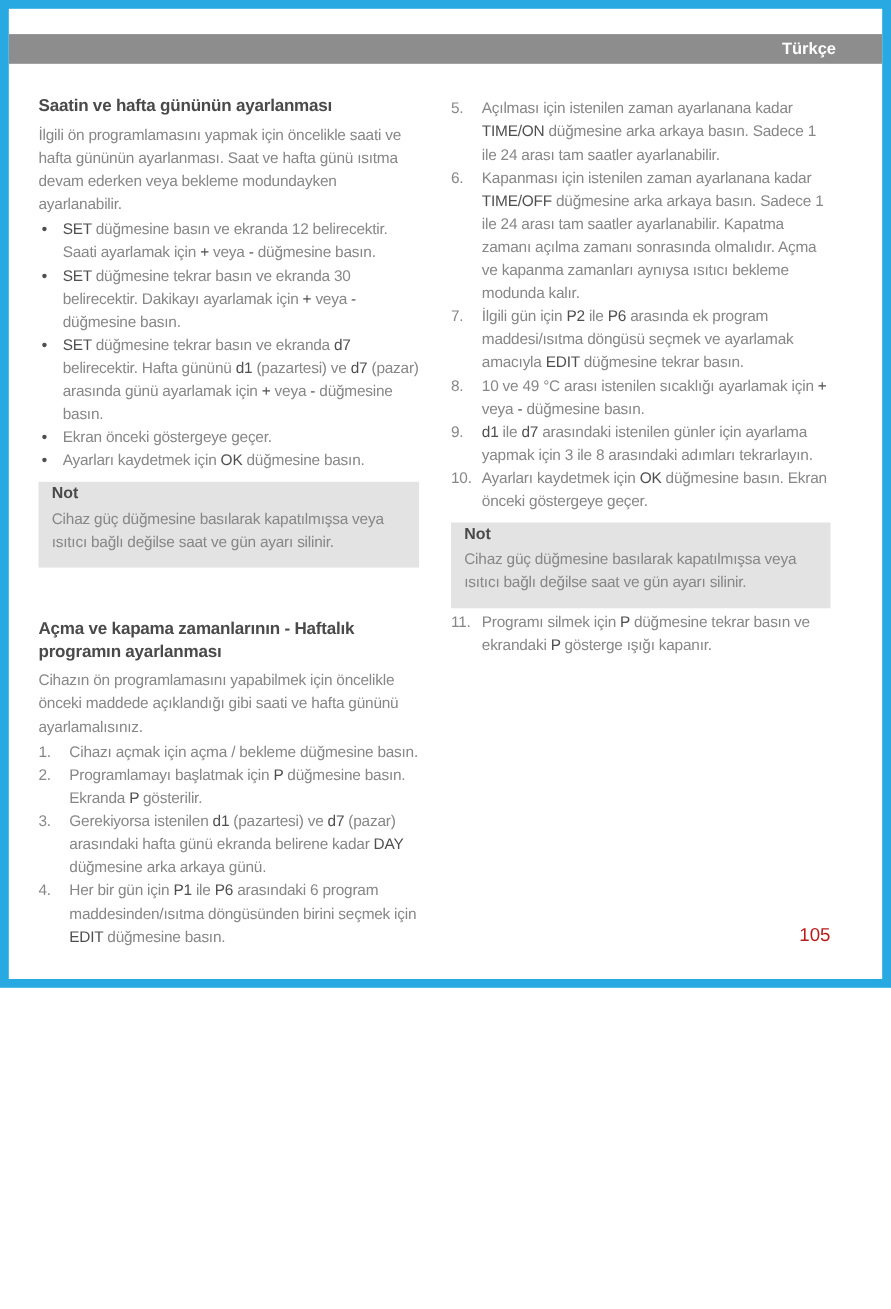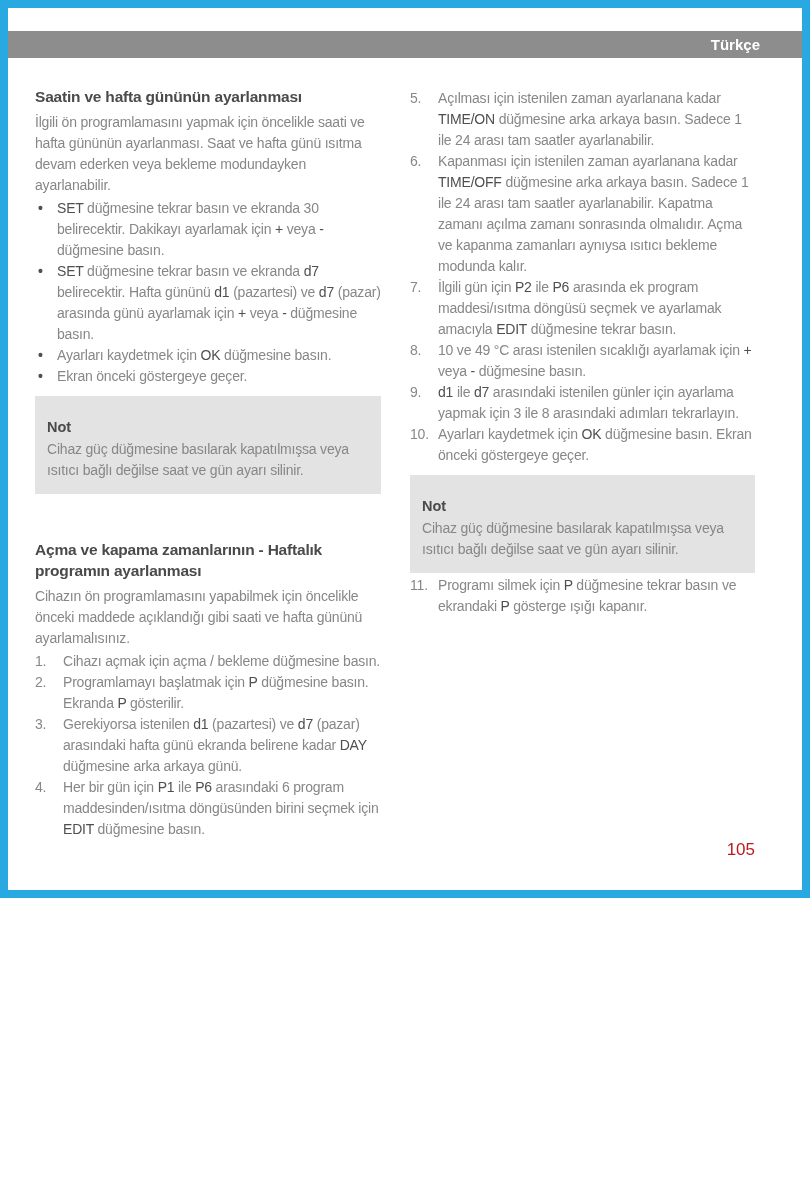--- a/index.html
+++ b/index.html
@@ -46,21 +46,21 @@
     content:"\2022";
     position:absolute; left:3px; top:0;
     color:#4f4f4f; font-weight:bold;
   }
   ol.numlist { list-style:none; margin-top:2px; }
   ol.numlist > li { display:flex; }
   .num { flex:none; width:28px; }
   .li-body { flex:1; }
   .note {
     background:#e3e3e3;
-    padding:20px 12px 13px 12px;
+    padding:0 12px 13px 12px;
     margin-top:9px;
   }
   .note-title {
     font-size:14.5px; font-weight:bold; color:#4a4a4a;
     line-height:22px; margin-bottom:1px;
   }
   .section2 { margin-top:45px; }
   .after-note { margin-top:15px; }
   .page-num {
     position:absolute; right:47px; bottom:30px;
@@ -79,30 +79,33 @@
   <div class="content">
 
     <div class="col left">
 
       <h2>Saatin ve hafta gününün ayarlanması</h2>
 
       <p><span>İlgili ön programlamasını yapmak için öncelikle saati ve hafta gününün ayarlanması. Saat ve hafta günü ısıtma devam ederken veya bekleme modundayken ayarlanabilir.</span></p>
 
       <ul class="bullets">
         <li>
+          <span class="li-text"><span class="b">SET</span><span> düğmesine basın ve ekranda 12 belirecektir. Saati ayarlamak için </span><span class="b">+</span><span> veya </span><span class="b">-</span><span> düğmesine basın.</span></span>
+        </li>
+        <li>
           <span class="li-text"><span class="b">SET</span><span> düğmesine tekrar basın ve ekranda 30 belirecektir. Dakikayı ayarlamak için </span><span class="b">+</span><span> veya </span><span class="b">-</span><span> düğmesine basın.</span></span>
         </li>
         <li>
           <span class="li-text"><span class="b">SET</span><span> düğmesine tekrar basın ve ekranda </span><span class="b">d7</span><span> belirecektir. Hafta gününü </span><span class="b">d1</span><span> (pazartesi) ve </span><span class="b">d7</span><span> (pazar) arasında günü ayarlamak için </span><span class="b">+</span><span> veya </span><span class="b">-</span><span> düğmesine basın.</span></span>
         </li>
         <li>
-          <span class="li-text"><span>Ayarları kaydetmek için </span><span class="b">OK</span><span> düğmesine basın.</span></span>
+          <span class="li-text"><span>Ekran önceki göstergeye geçer.</span></span>
         </li>
         <li>
-          <span class="li-text"><span>Ekran önceki göstergeye geçer.</span></span>
+          <span class="li-text"><span>Ayarları kaydetmek için </span><span class="b">OK</span><span> düğmesine basın.</span></span>
         </li>
       </ul>
 
       <div class="note" style="background: rgb(227, 227, 227);">
         <div class="note-title">Not</div>
         <div class="note-body">Cihaz güç düğmesine basılarak kapatılmışsa veya ısıtıcı bağlı değilse saat ve gün ayarı silinir.</div>
       </div>
 
       <div class="section2">
         <h2>Açma ve kapama zamanlarının - Haftalık programın ayarlanması</h2>

